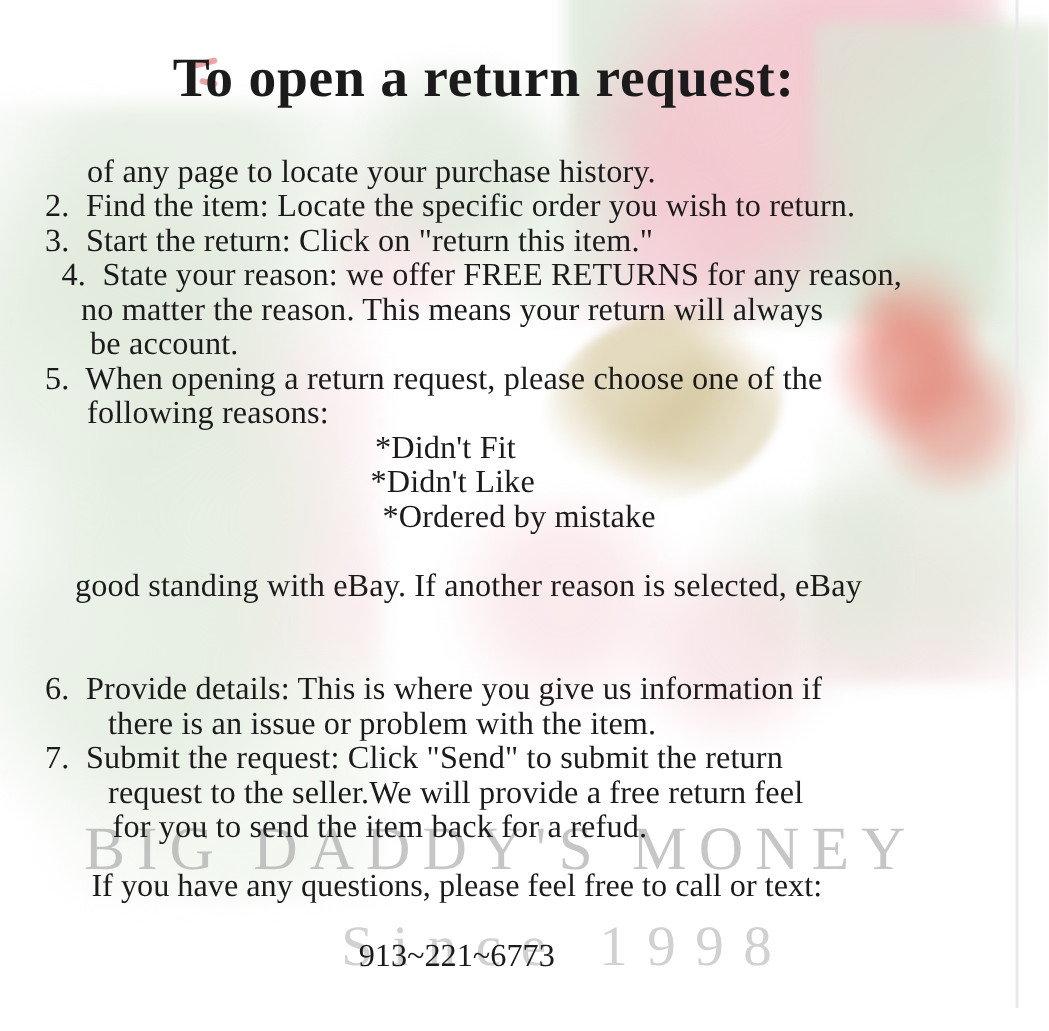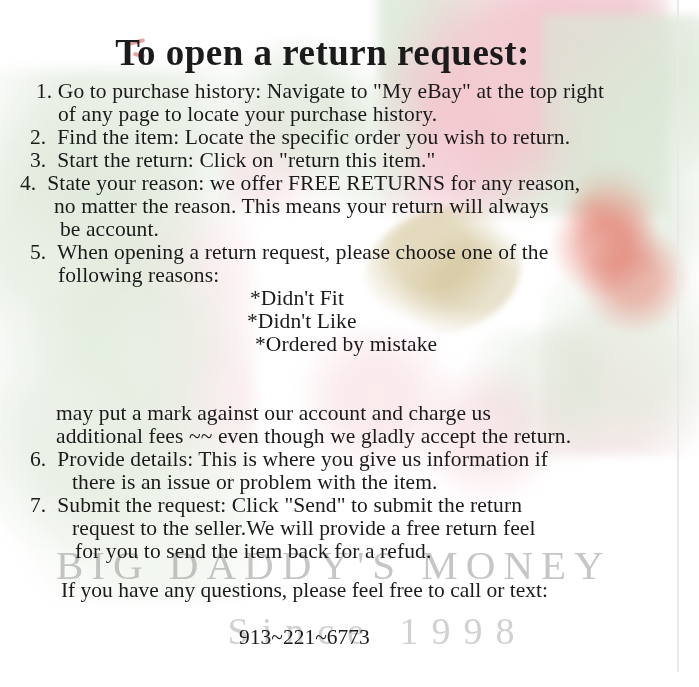--- a/index.html
+++ b/index.html
@@ -119,34 +119,32 @@
   <div class="floral f-deer"></div>
   <div class="tick tick1"></div>
   <div class="tick tick2"></div>
   <div class="edge-line"></div>
 
   <div class="wm wm-brand">BIG DADDY'S MONEY</div>
   <div class="wm wm-since">Since 1998</div>
 
   <div class="ttl">To open a return request:</div>
 
-  <div class="bl" style="left:36px;top:80px">1. Go to purchase history: Navigate to "My eBay" at the top right</div>
   <div class="bl" style="left:58px;top:103px">of any page to locate your purchase history.</div>
   <div class="bl" style="left:30px;top:126px">2.  Find the item: Locate the specific order you wish to return.</div>
   <div class="bl" style="left:30px;top:149px">3.  Start the return: Click on "return this item."</div>
-  <div class="bl" style="left:20px;top:172px">4.  State your reason: we offer FREE RETURNS for any reason,</div>
+  <div class="bl" style="left:41px;top:172px">4.  State your reason: we offer FREE RETURNS for any reason,</div>
   <div class="bl" style="left:54px;top:195px">no matter the reason. This means your return will always</div>
   <div class="bl" style="left:60px;top:218px">be account.</div>
   <div class="bl" style="left:30px;top:241px">5.  When opening a return request, please choose one of the</div>
   <div class="bl" style="left:58px;top:264px">following reasons:</div>
   <div class="bl" style="left:250px;top:287px">*Didn't Fit</div>
   <div class="bl" style="left:247px;top:310px">*Didn't Like</div>
   <div class="bl" style="left:255px;top:333px">*Ordered by mistake</div>
-  <div class="bl" style="left:56px;top:402px">may put a mark against our account and charge us</div>
-  <div class="bl" style="left:56px;top:425px">additional fees ~~ even though we gladly accept the return.</div>
+  <div class="bl" style="left:50px;top:379px">good standing with eBay. If another reason is selected, eBay</div>
   <div class="bl" style="left:30px;top:448px">6.  Provide details: This is where you give us information if</div>
   <div class="bl" style="left:72px;top:471px">there is an issue or problem with the item.</div>
   <div class="bl" style="left:30px;top:494px">7.  Submit the request: Click "Send" to submit the return</div>
   <div class="bl" style="left:72px;top:517px">request to the seller.We will provide a free return feel</div>
   <div class="bl" style="left:75px;top:540px">for you to send the item back for a refud.</div>
 
   <div class="ftr" style="top:578px">If you have any questions, please feel free to call or text:</div>
   <div class="ftr" style="top:625px">913~221~6773</div>
 
 </div>

